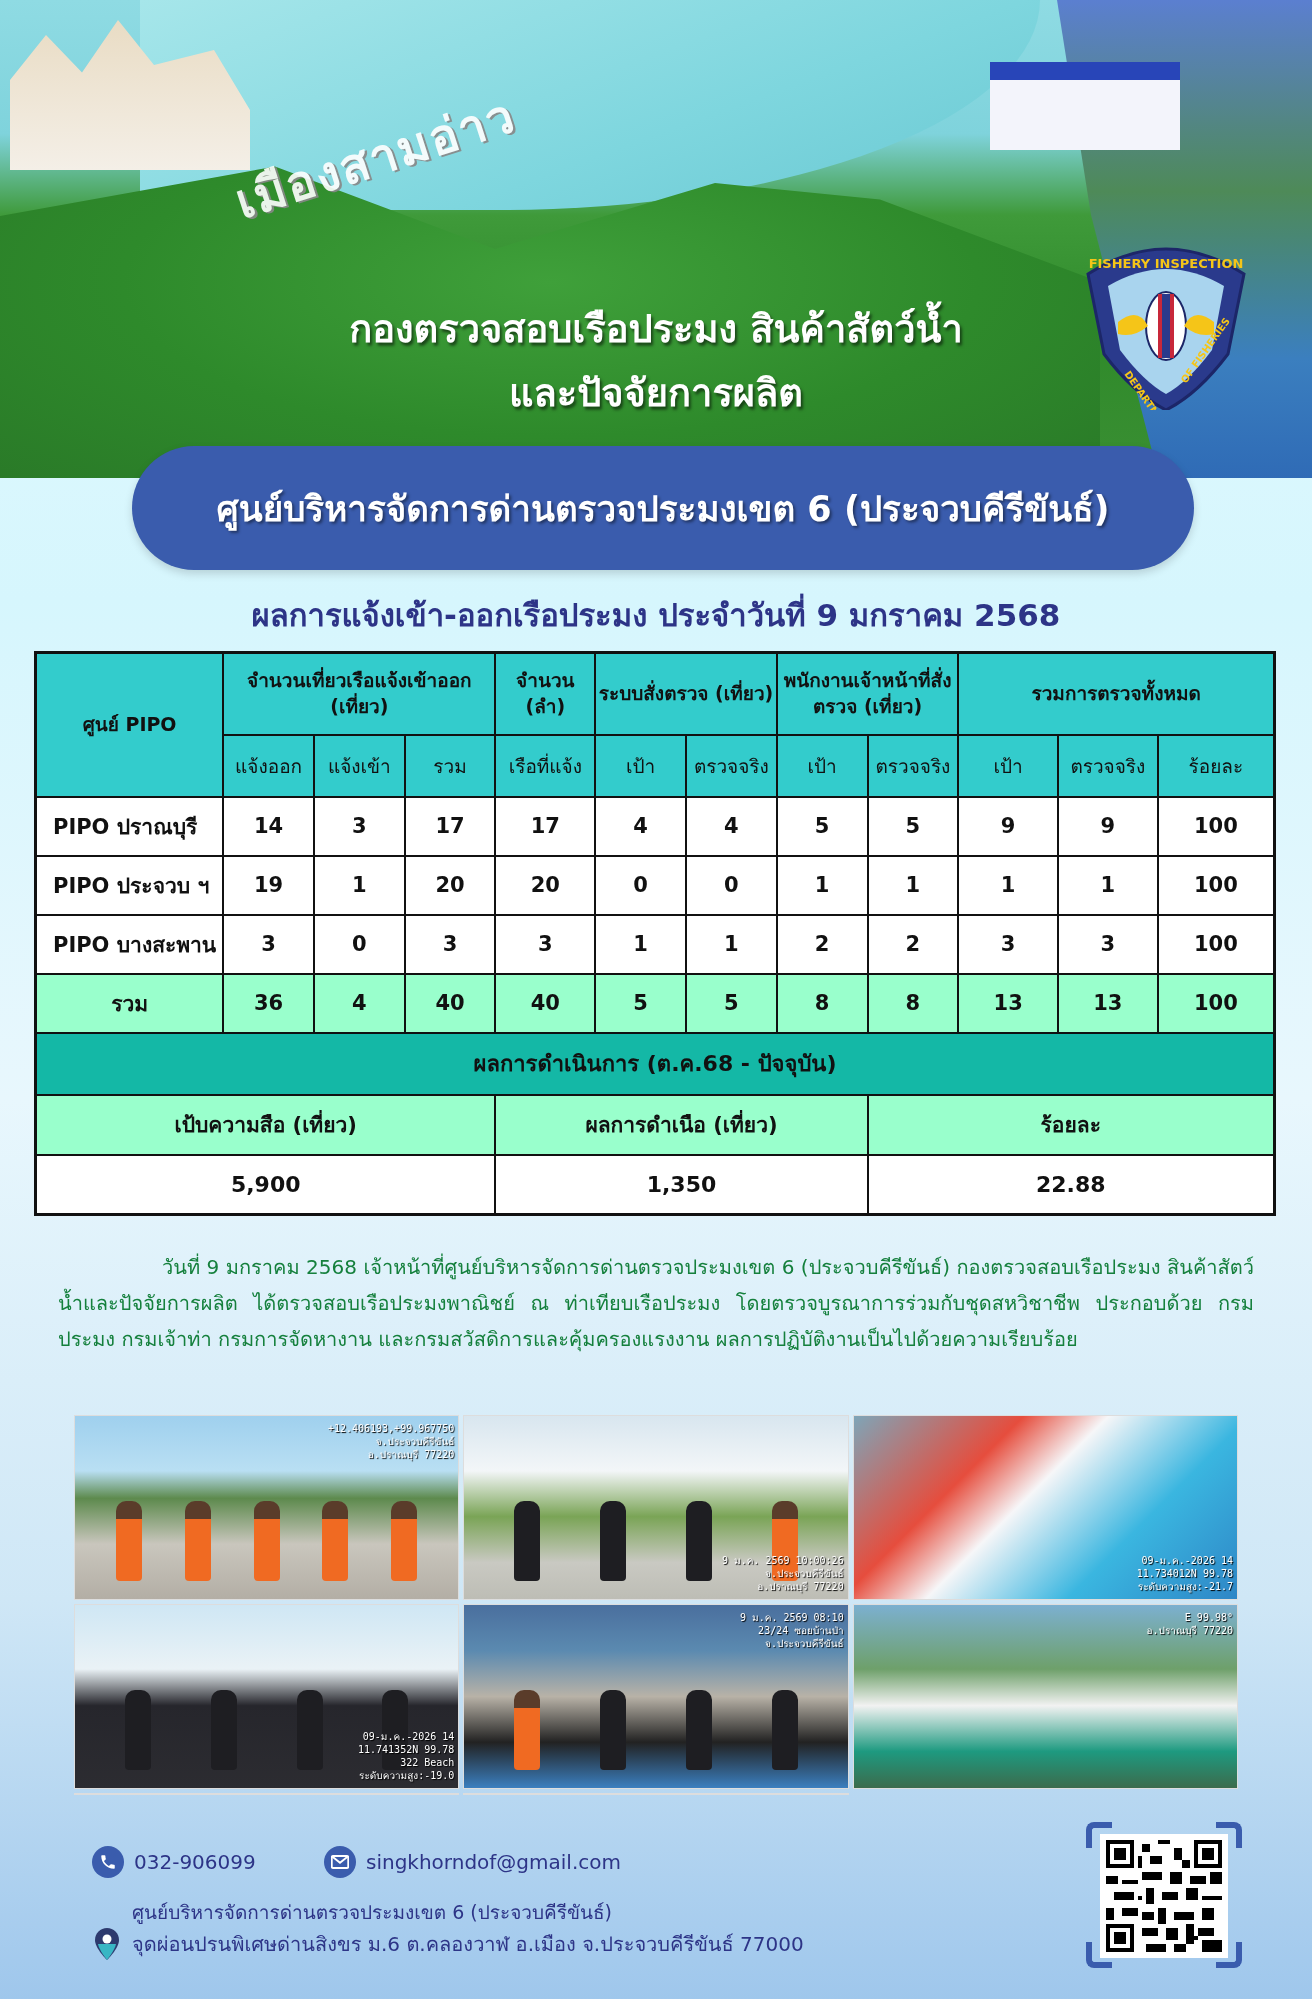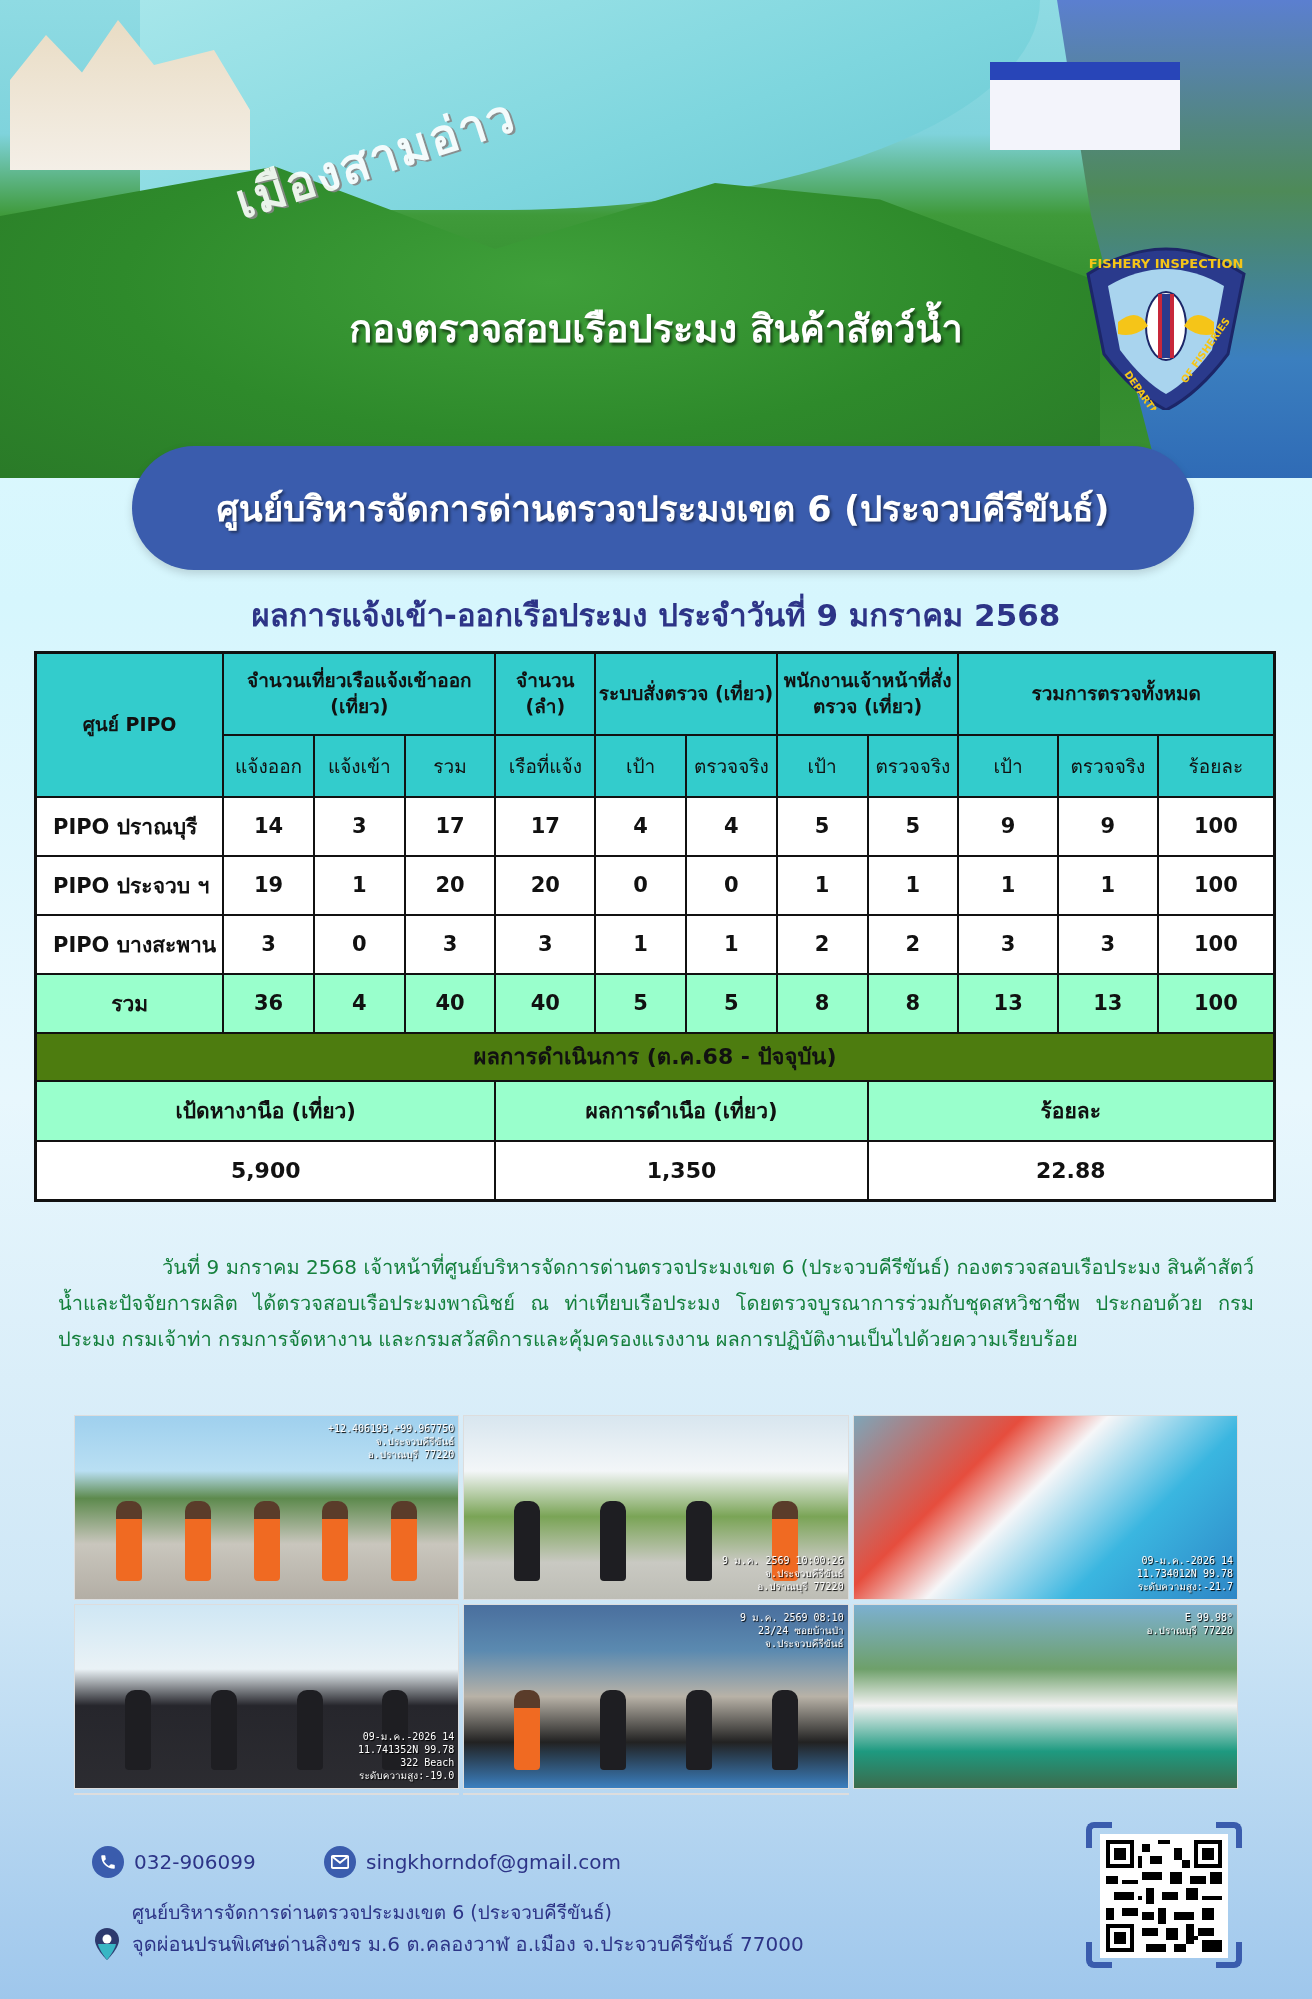--- a/index.html
+++ b/index.html
@@ -53,21 +53,21 @@
     border:3px solid #111;background:#fff;}
   table.main td{border:2.5px solid #111;text-align:center;vertical-align:middle;color:#111;
     font-size:20px;}
   table.main .hd{background:#33cccc;font-weight:bold;font-size:19px;line-height:1.35;}
   table.main .sub{background:#33cccc;font-size:19px;height:62px;}
   table.main .h1row td.hd{height:82px;}
   table.main .row td{height:59px;font-weight:bold;font-size:21px;}
   table.main .row td.name{text-align:left;padding-left:16px;}
   table.main .total td{background:#99ffcc;}
   table.main .total td.name{text-align:center;padding-left:0;}
-  table.main .perf-title td{background:#4d7c0f;height:48px;font-weight:bold;font-size:22px;}
+  table.main .perf-title td{background:#14b8a6;height:62px;font-weight:bold;font-size:22px;}
   table.main .perf-head td{background:#99ffcc;height:60px;font-weight:bold;font-size:21px;}
   table.main .perf-val td{background:#fff;height:60px;font-weight:bold;font-size:22px;}
 
   
   .para{position:absolute;left:58px;top:1249px;width:1196px;color:#15803d;font-size:20px;
     line-height:36px;text-align:justify;text-align-last:left;}
   .para .indent{display:inline-block;width:104px;}
 
   
   .photos{position:absolute;left:74px;top:1415px;width:1164px;height:380px;
@@ -109,20 +109,21 @@
 <div class="hero">
   <div class="sea"></div>
   <div class="city"></div>
   <div class="building"></div>
   <div class="hill"></div>
   <div class="temple"></div>
   <div class="sign">เมืองสามอ่าว</div>
 
 
   <div class="title l1">กองตรวจสอบเรือประมง สินค้าสัตว์น้ำ</div>
+  <div class="title l2">และปัจจัยการผลิต</div>
 
   <div class="logo-right">
     <svg viewBox="0 0 176 176">
       <path d="M10,40 Q88,-10 166,40 L150,120 Q120,160 88,176 Q56,160 26,120 Z" fill="#2a3a8c" stroke="#1c2668" stroke-width="3"></path>
       <path d="M30,52 Q88,18 146,52 L134,116 Q110,148 88,160 Q66,148 42,116 Z" fill="#a9d4ee"></path>
       <ellipse cx="88" cy="92" rx="20" ry="34" fill="#fff" stroke="#1c2668" stroke-width="2"></ellipse>
       <rect x="80" y="60" width="16" height="64" fill="#c8283a"></rect>
       <rect x="84" y="60" width="8" height="64" fill="#2a3a8c"></rect>
       <path d="M40,88 Q60,72 70,92 Q56,104 40,100 Z" fill="#f5c518"></path>
       <path d="M136,88 Q116,72 106,92 Q120,104 136,100 Z" fill="#f5c518"></path>
@@ -230,21 +231,21 @@
     <td>8</td>
     <td>13</td>
     <td>13</td>
     <td>100</td>
   </tr>
 
   <tr class="perf-title">
     <td colspan="12">ผลการดำเนินการ (ต.ค.68 - ปัจจุบัน)</td>
   </tr>
   <tr class="perf-head">
-    <td colspan="4">เป้ดหางานือ (เที่ยว)</td>
+    <td colspan="4">เป้บความสือ (เที่ยว)</td>
     <td colspan="4">ผลการดำเนือ (เที่ยว)</td>
     <td colspan="4">ร้อยละ</td>
   </tr>
   <tr class="perf-val">
     <td colspan="4">5,900</td>
     <td colspan="4">1,350</td>
     <td colspan="4">22.88</td>
   </tr>
 </tbody>
   </table>

